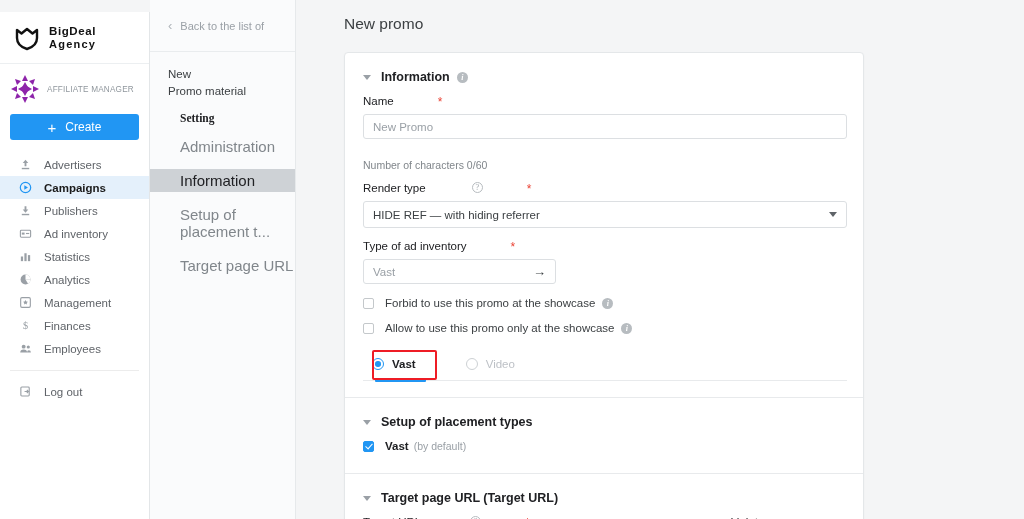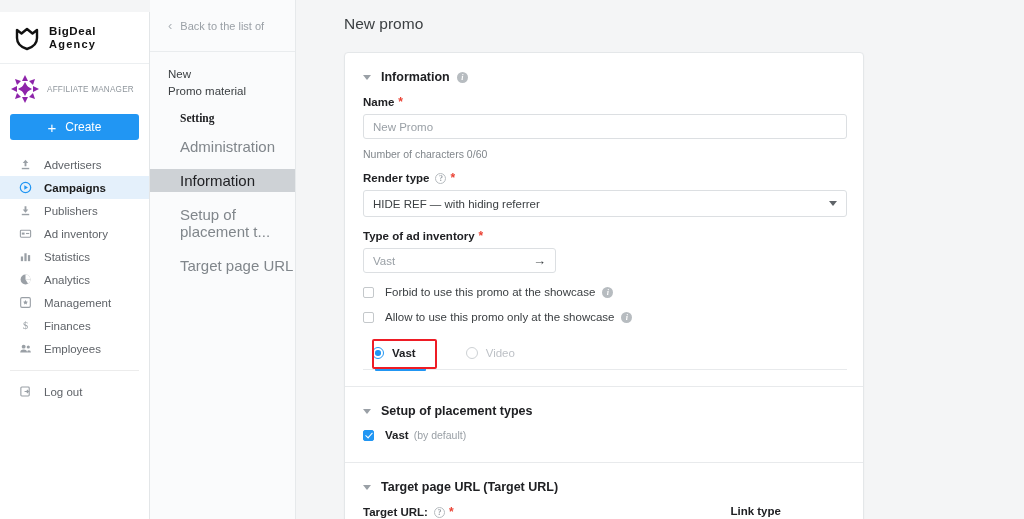--- a/index.html
+++ b/index.html
@@ -191,41 +191,41 @@
     border-radius: 50%;
     border: 1px solid #b7bcc0;
     color: #9aa0a6;
     font-size: 8px;
     margin-left: 6px;
     font-family: "Liberation Serif", serif;
     cursor: pointer;
   }
   .fld-label {
     font-size: 11.5px;
-    font-weight: bold;
+    font-weight: normal;
     color: #202124;
     margin-bottom: 5px;
-    display: flex; align-items: center;
+    display: flex; align-items: flex-start; gap: 40px;
   }
   .req { color: #ea4335; margin-left: 4px; font-size: 12px; }
   .text-input {
     width: 484px; height: 25px;
     border: 1px solid #dcdfe2;
     border-radius: 3px;
     padding: 0 9px;
     font-size: 11.5px;
     color: #9aa0a6;
     display: flex; align-items: center;
     background: #fff;
     cursor: text;
   }
   .helper {
     font-size: 10.5px;
     color: #80868b;
-    margin-top: 9px;
+    margin-top: 20px;
     margin-bottom: 11px;
   }
   .select {
     width: 484px; height: 27px;
     border: 1px solid #dcdfe2;
     border-radius: 3px;
     padding: 0 9px;
     font-size: 11.5px;
     color: #3c4043;
     display: flex; align-items: center; justify-content: space-between;

